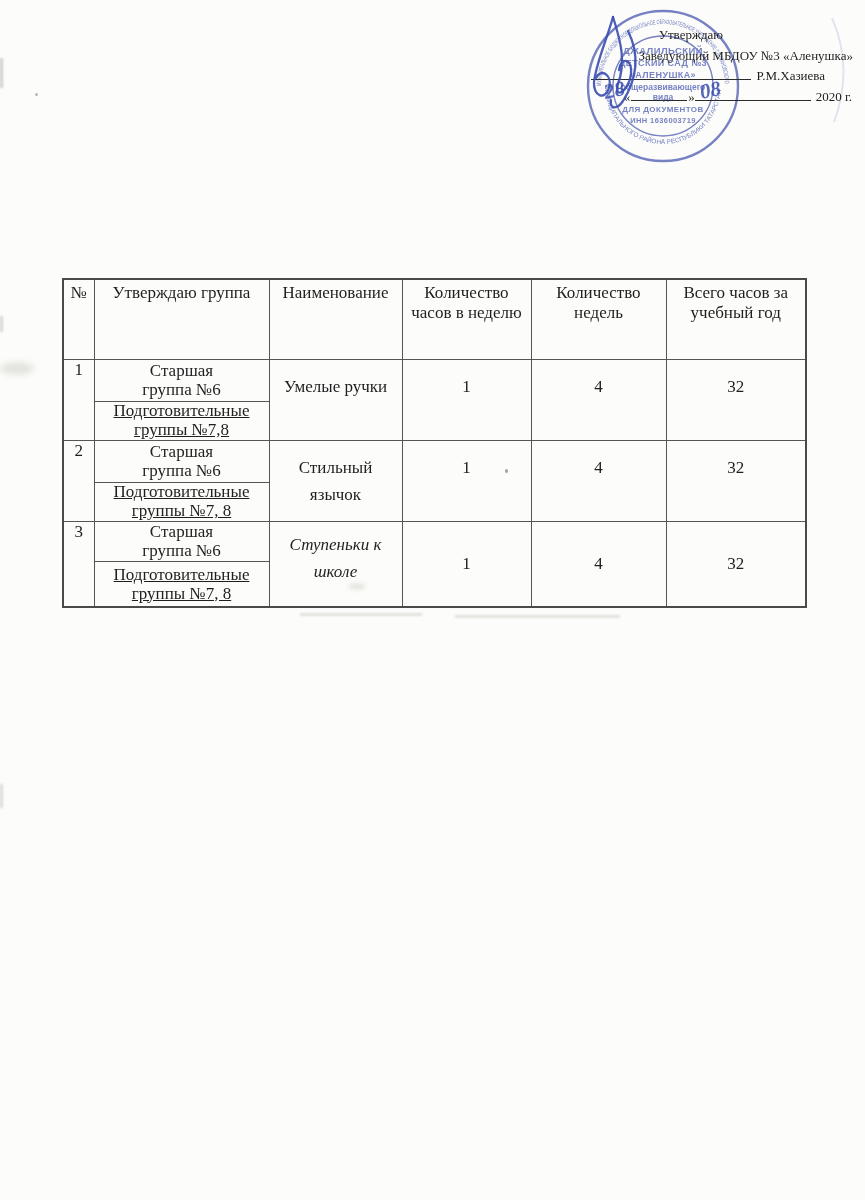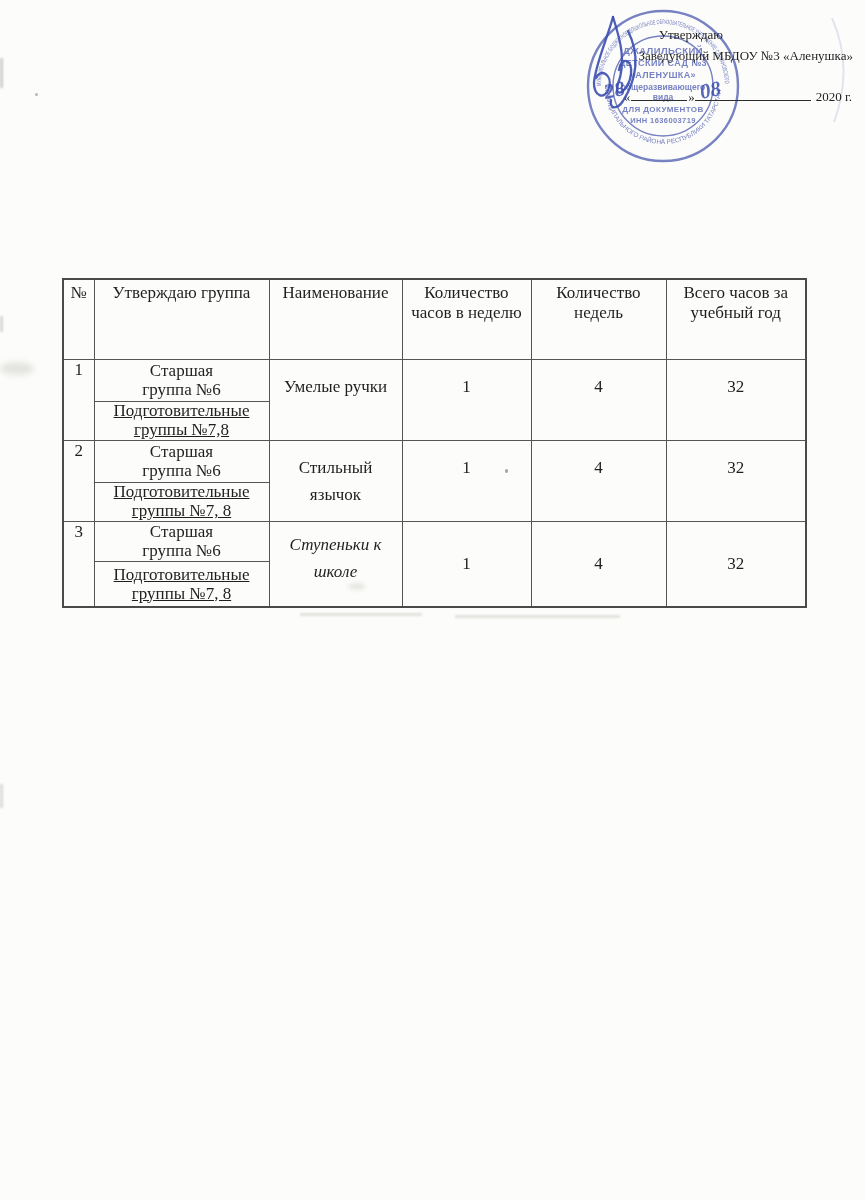--- a/index.html
+++ b/index.html
@@ -96,20 +96,21 @@
       <text class="st-caps" x="79" y="73" text-anchor="middle" font-size="9">«АЛЕНУШКА»</text>
       <text class="st-low" x="79" y="85" text-anchor="middle" font-size="8.5">общеразвивающего</text>
       <text class="st-low" x="79" y="95" text-anchor="middle" font-size="8.5">вида</text>
       <text class="st-caps" x="79" y="107" text-anchor="middle" font-size="8">ДЛЯ ДОКУМЕНТОВ</text>
       <text class="st-caps" x="79" y="118" text-anchor="middle" font-size="7.5">ИНН 1636003719</text>
     </g>
   </svg>
 
   <div class="appr appr-1">Утверждаю</div>
   <div class="appr appr-2">Заведующий МБДОУ №3 «Аленушка»</div>
+  <div class="appr appr-3"><span class="uline u-sig"></span><span>Р.М.Хазиева</span></div>
   <div class="appr appr-4"><span>«</span><span class="uline u-day"></span><span>»</span><span class="uline u-mon"></span><span>2020 г.</span></div>
 
   <span class="hand hand-day">28</span>
   <span class="hand hand-mon">08</span>
   <svg class="sig" viewBox="0 0 250 115">
     <path d="M 53,12 C 47,34 36,58 34,77 C 33,91 45,96 49,83 C 53,69 40,63 36,73"></path>
     <path d="M 53,12 C 61,37 66,57 58,79 C 53,95 69,87 71,69 C 73,54 61,51 59,65"></path>
     <path d="M 68,26 C 79,48 78,72 63,96 C 57,105 49,104 51,95"></path>
   </svg>
 

